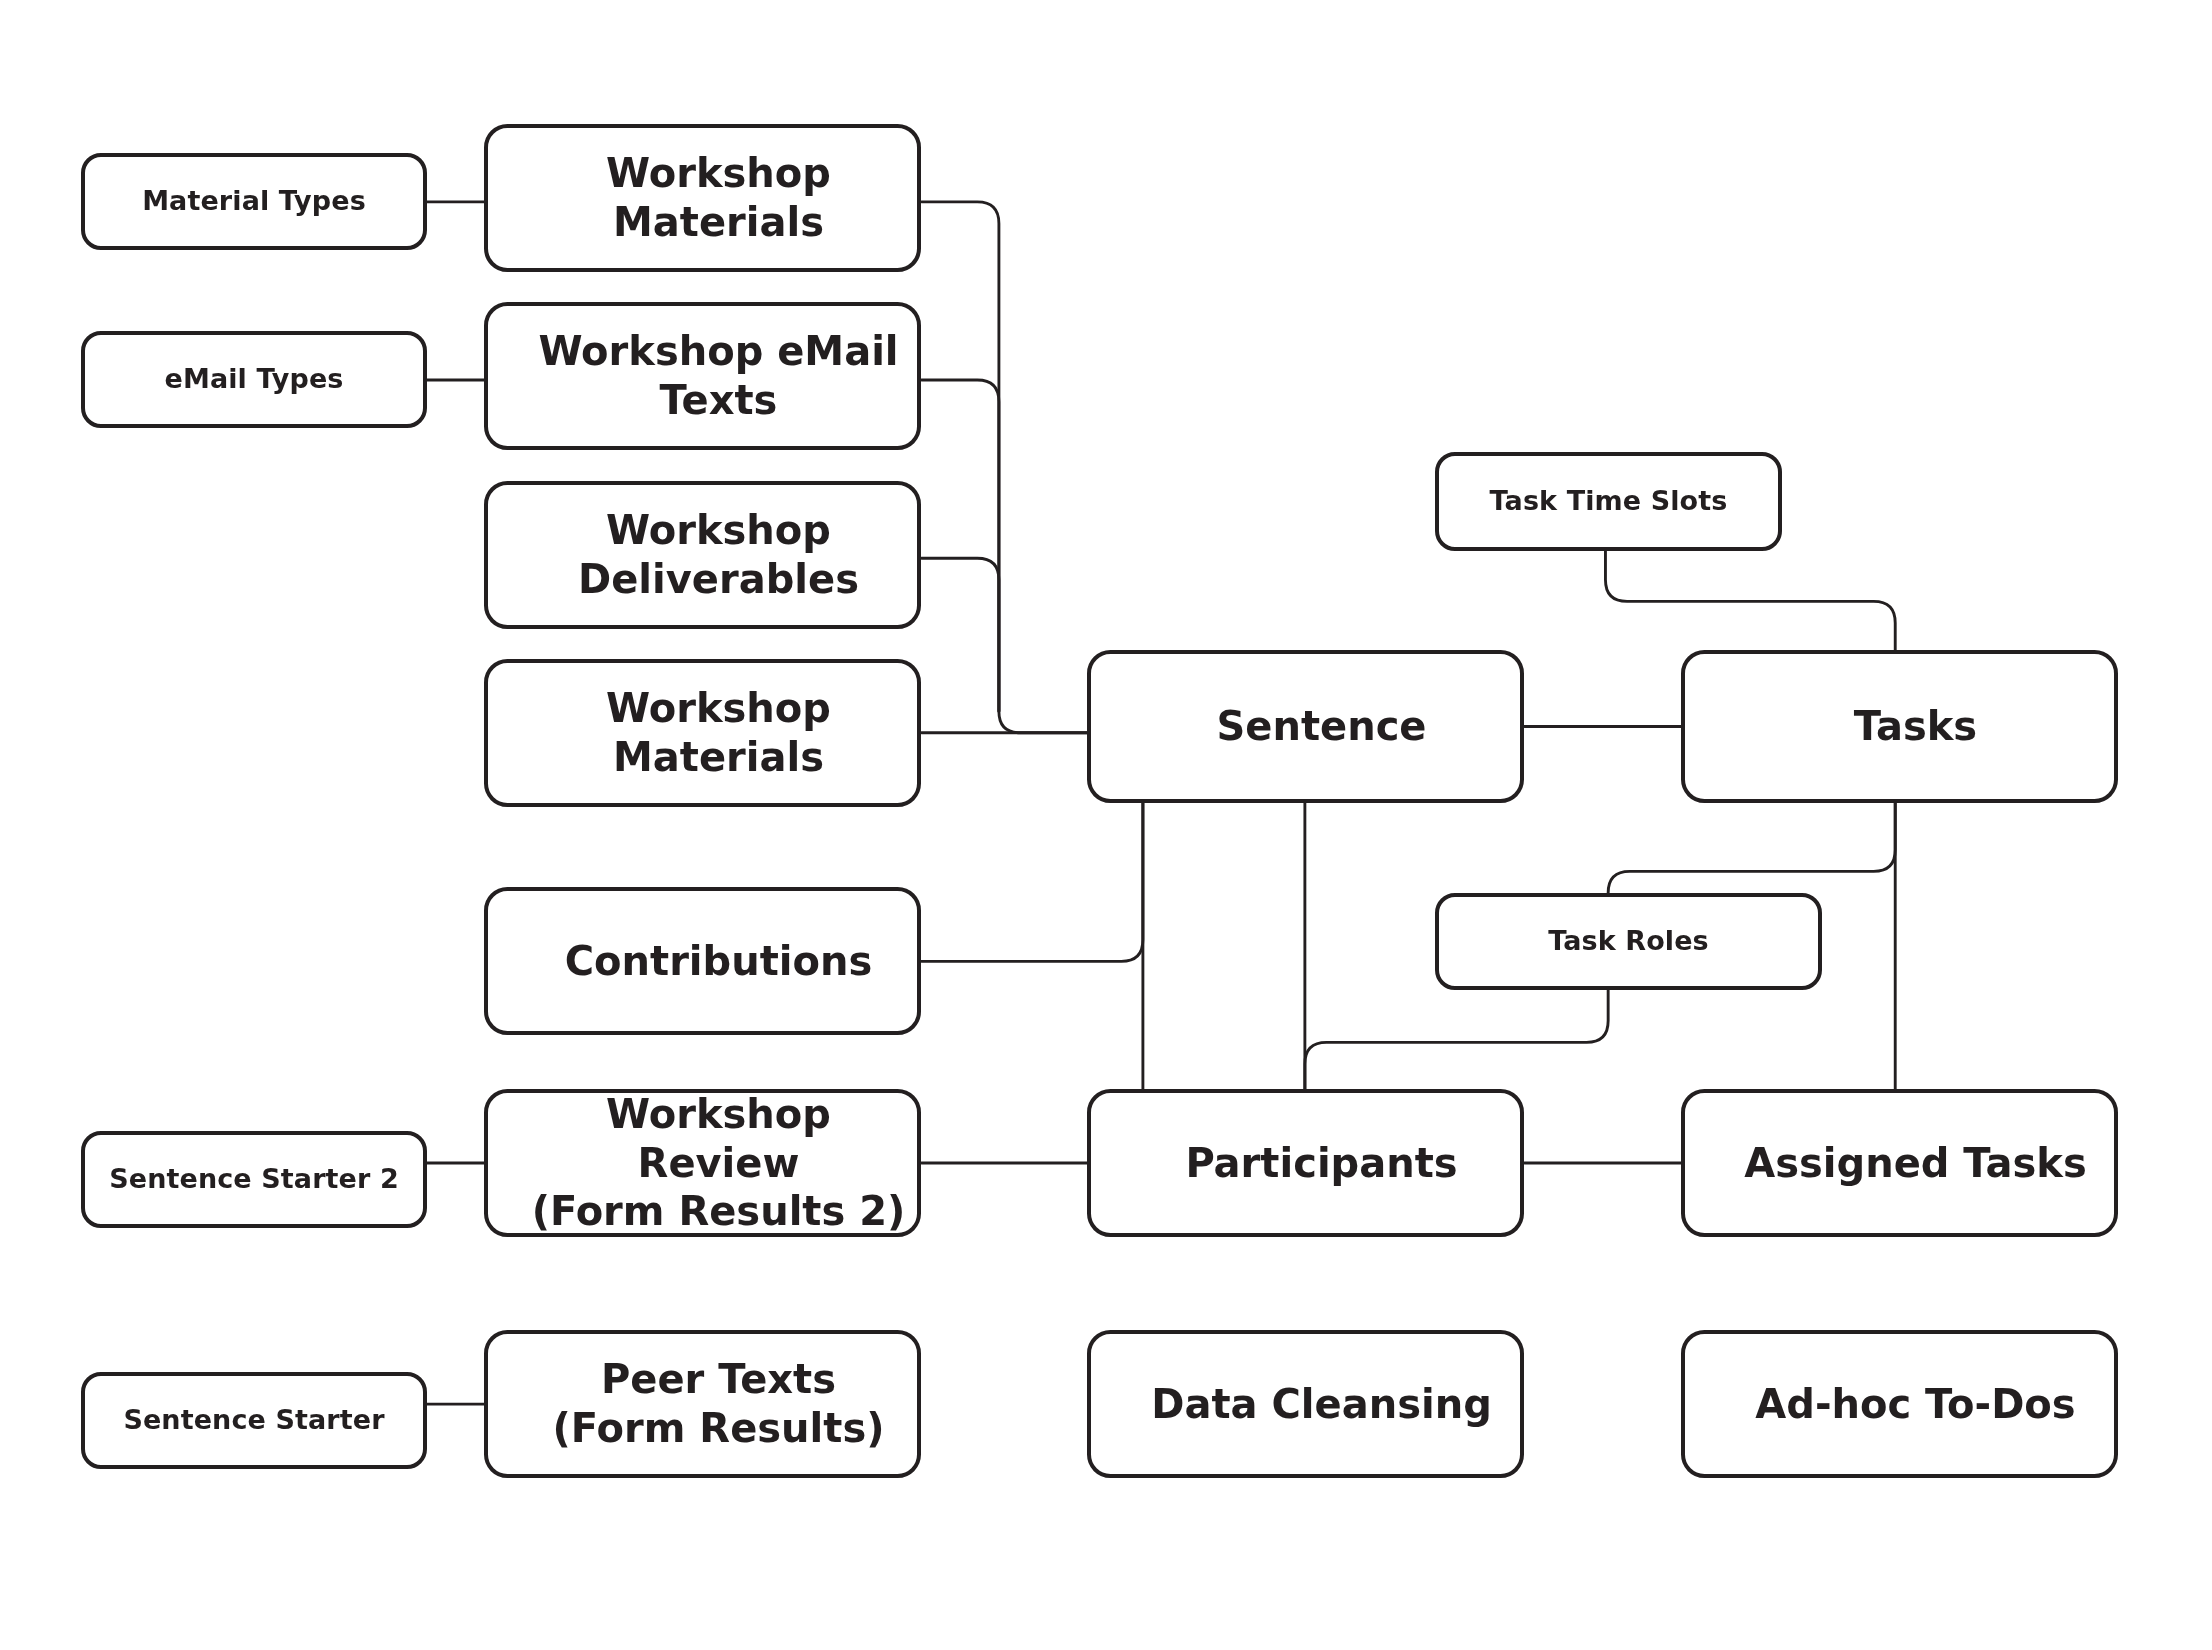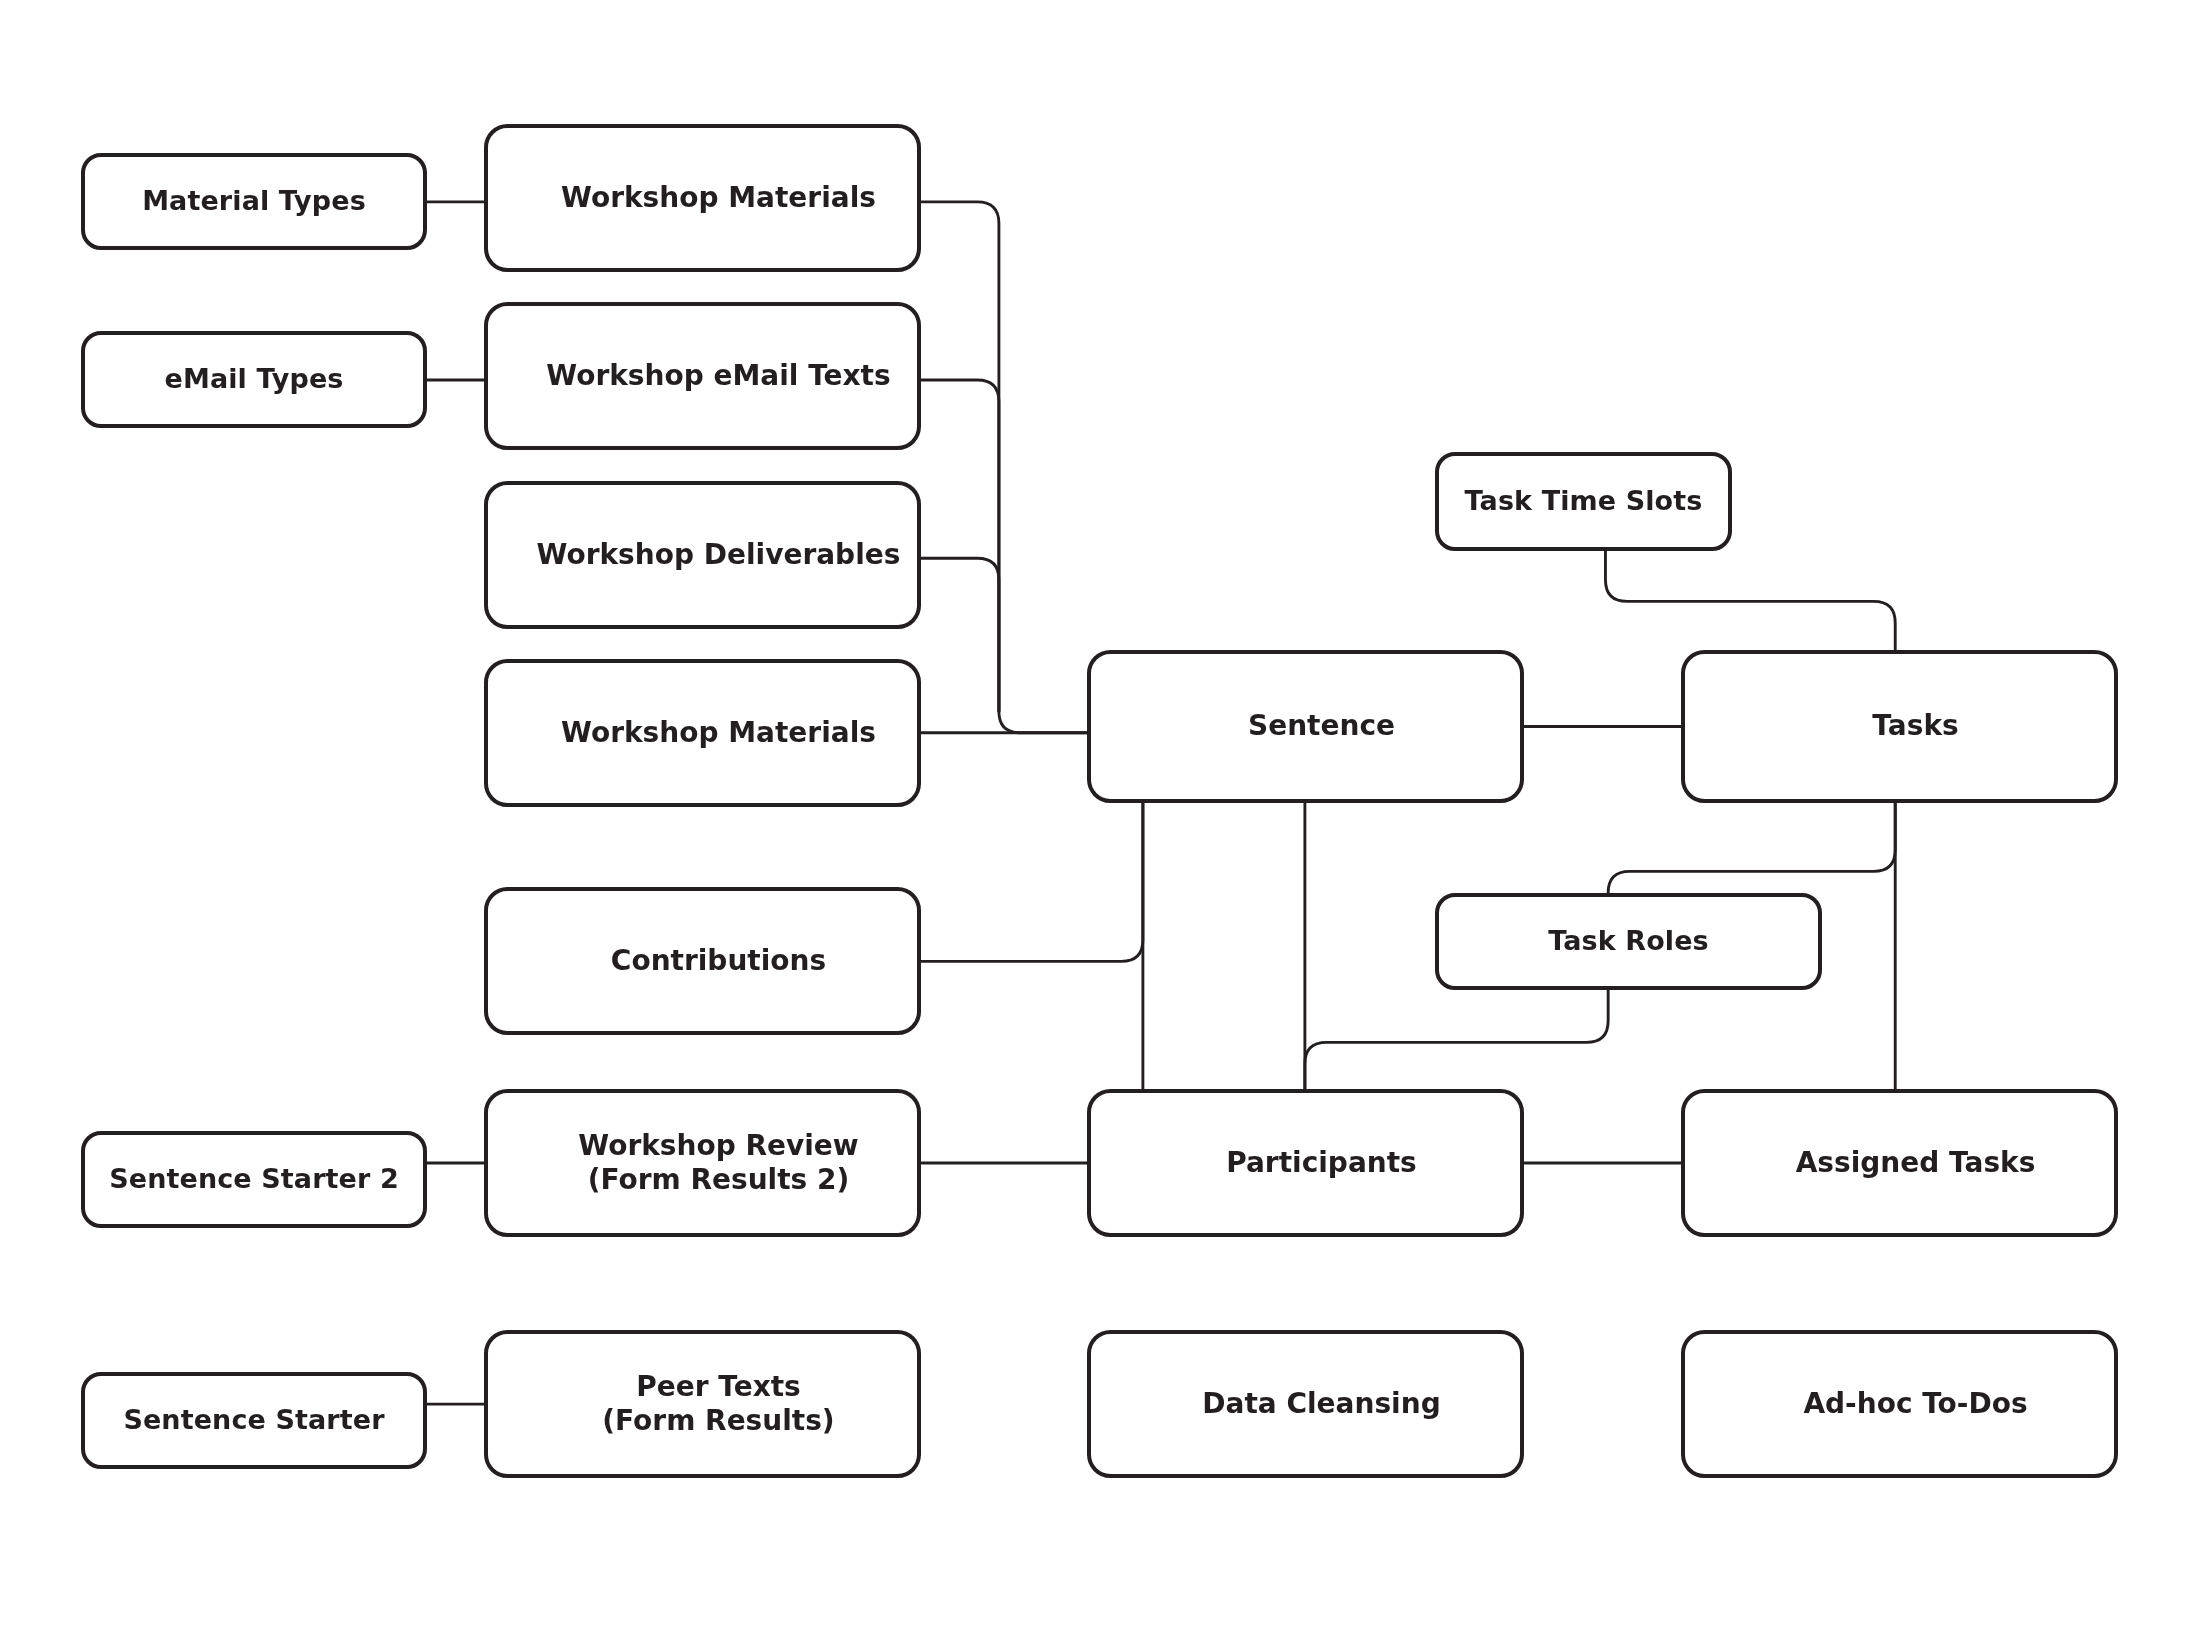--- a/index.html
+++ b/index.html
@@ -40,21 +40,21 @@
     line-height: 1.22;
     z-index: 5;
   }
   .node.small {
     border-width: 4px;
     border-radius: 20px;
     font-size: 27px;
     letter-spacing: 0.1px;
   }
   .node.big {
-    font-size: 28px;
+    font-size: 40px;
     padding-left: 32px;
   }
   .node .lbl {
     display: block;
     padding: 0 9px;
     white-space: pre-line;
   }
   #page-title {
     position: absolute;
     color: #231f20;
@@ -131,21 +131,21 @@
       </div>
       <div class="node big" style="left: 1087px; top: 650px; width: 437px; height: 153px; border-color: rgb(35, 31, 32); color: rgb(35, 31, 32);">
         <span class="lbl">Sentence</span>
       </div>
       <div class="node big" style="left: 1087px; top: 1089px; width: 437px; height: 148px; border-color: rgb(35, 31, 32); color: rgb(35, 31, 32);">
         <span class="lbl">Participants</span>
       </div>
       <div class="node big" style="left: 1087px; top: 1330px; width: 437px; height: 148px; border-color: rgb(35, 31, 32); color: rgb(35, 31, 32);">
         <span class="lbl">Data Cleansing</span>
       </div>
-      <div class="node small" style="left: 1435px; top: 452px; width: 297px; height: 99px; border-color: rgb(35, 31, 32); color: rgb(35, 31, 32);">
+      <div class="node small" style="left: 1435px; top: 452px; width: 347px; height: 99px; border-color: rgb(35, 31, 32); color: rgb(35, 31, 32);">
         <span class="lbl">Task Time Slots</span>
       </div>
       <div class="node small" style="left: 1435px; top: 893px; width: 387px; height: 97px; border-color: rgb(35, 31, 32); color: rgb(35, 31, 32);">
         <span class="lbl">Task Roles</span>
       </div>
       <div class="node big" style="left: 1681px; top: 650px; width: 437px; height: 153px; border-color: rgb(35, 31, 32); color: rgb(35, 31, 32);">
         <span class="lbl">Tasks</span>
       </div>
       <div class="node big" style="left: 1681px; top: 1089px; width: 437px; height: 148px; border-color: rgb(35, 31, 32); color: rgb(35, 31, 32);">
         <span class="lbl">Assigned Tasks</span>

